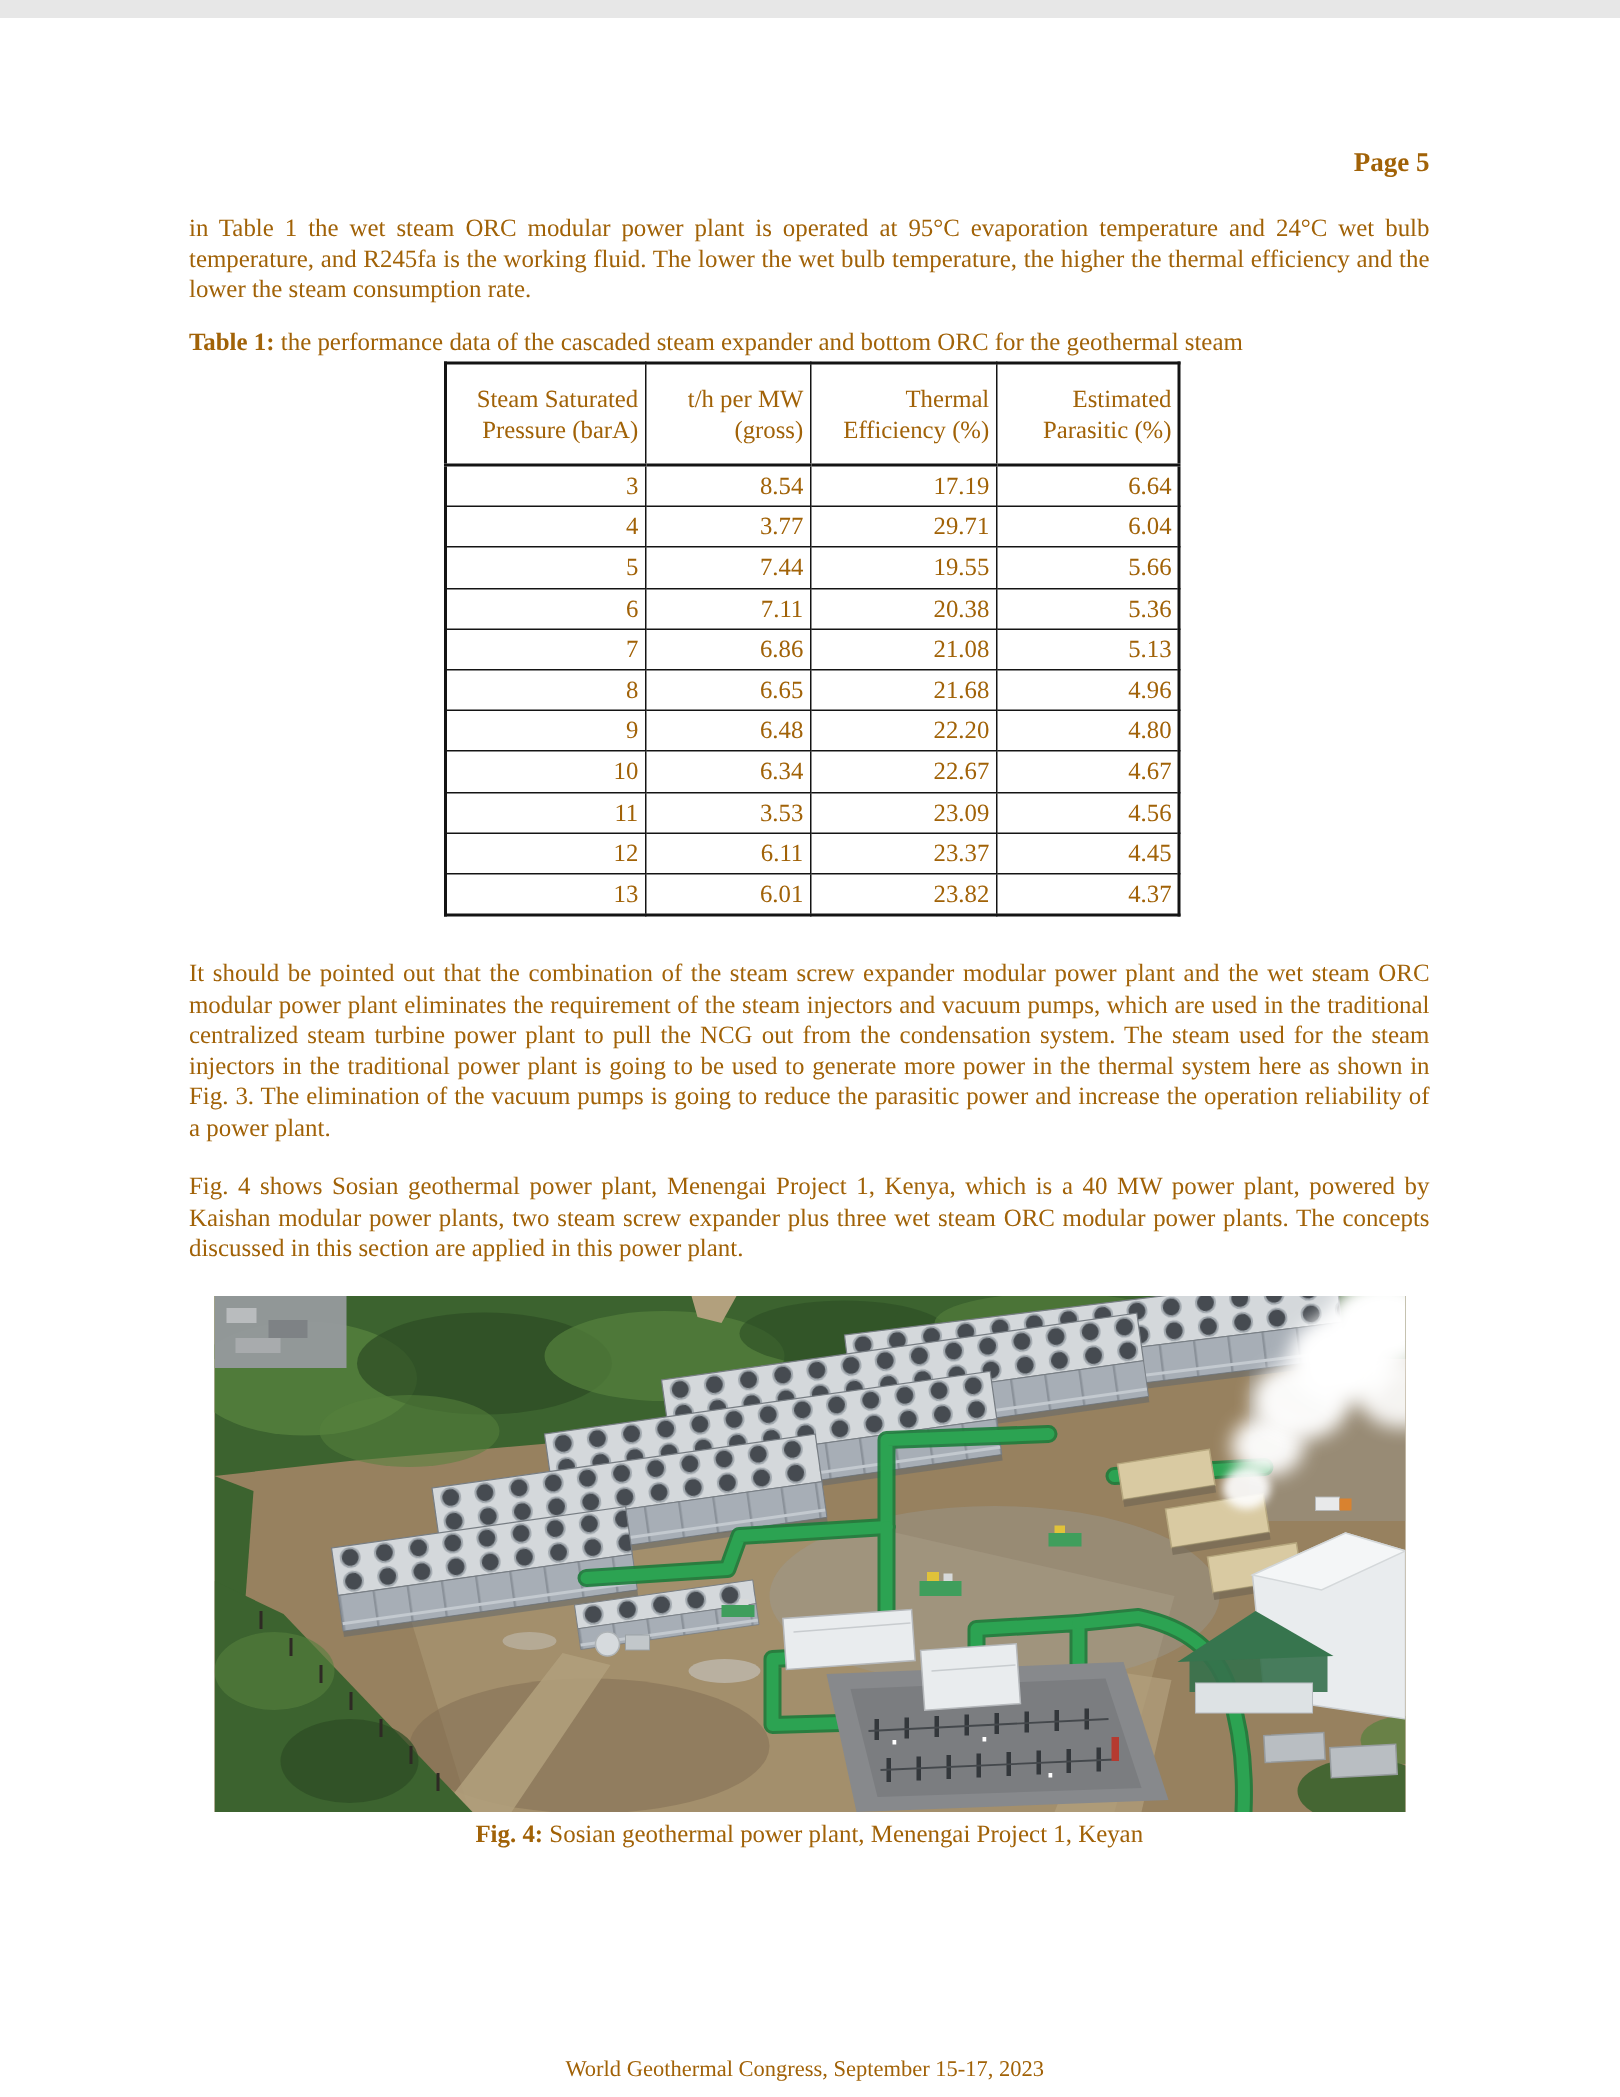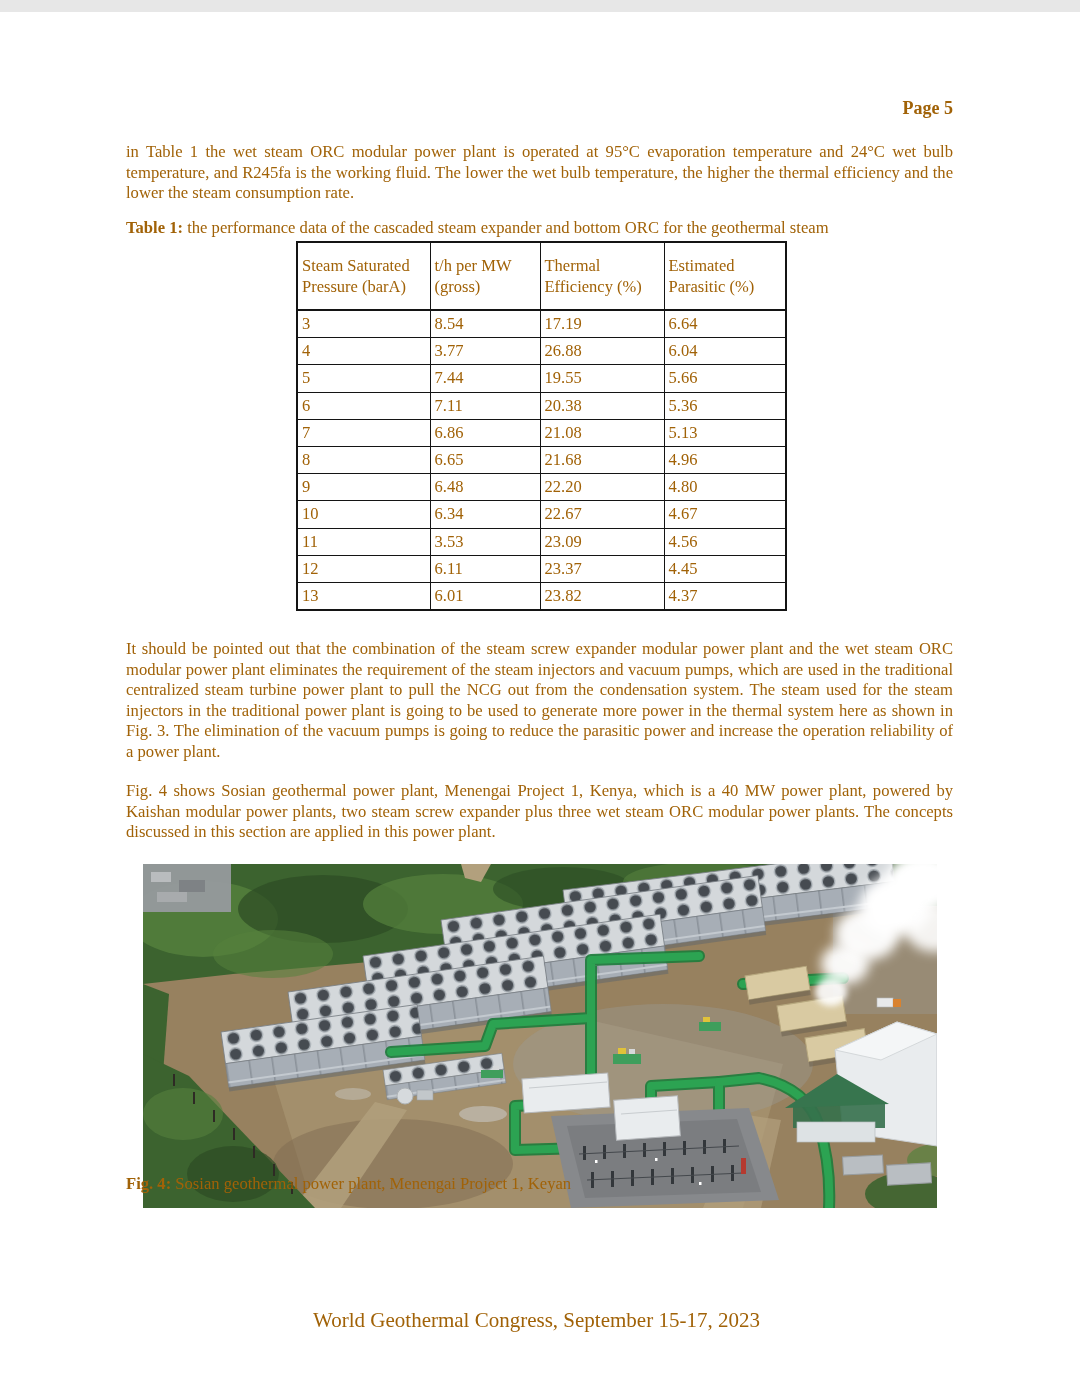--- a/index.html
+++ b/index.html
@@ -30,41 +30,41 @@
   .tcap .b,.fcap .b{font-weight:bold;}
   table.data{
     position:absolute;left:296px;top:229px;
     border-collapse:collapse;
     border:2.5px solid #141414;
     font-size:16.5px;
     table-layout:fixed;
   }
   table.data th,table.data td{
     border:1.5px solid #141414;
-    text-align:left;vertical-align:middle;
+    text-align:right;vertical-align:middle;
     padding:1px 4px;
   }
   table.data thead th{
     font-weight:normal;height:64px;line-height:21px;
     border-bottom:2px solid #141414;
   }
   table.data td{height:24.2px;}
   col.c1{width:133px;}col.c2{width:110px;}col.c3{width:124px;}col.c4{width:122px;}
   .photo{
     position:absolute;left:143px;top:852px;width:794px;height:344px;
     overflow:hidden;background:#97815f;
   }
   .photo svg{display:block;}
   .fcap{
-    position:absolute;left:126px;top:1162px;width:827px;
-    text-align:left;font-size:16.6px;
+    position:absolute;left:126px;top:1201px;width:827px;
+    text-align:center;font-size:16.6px;
   }
   .footer{
-    position:absolute;left:0;top:1296px;width:1073px;
-    text-align:center;font-size:21px;
+    position:absolute;left:0;top:1360px;width:1073px;
+    text-align:center;font-size:15px;
   }
 </style>
 </head>
 <body>
 
 <div class="page">
 
   <div class="pageno">Page 5</div>
 
   <p class="body p1">in Table 1 the wet steam ORC modular power plant is operated at 95°C evaporation temperature and 24°C wet bulb temperature, and R245fa is the working fluid. The lower the wet bulb temperature, the higher the thermal efficiency and the lower the steam consumption rate.</p>
@@ -89,21 +89,21 @@
     <tbody>
         <tr>
           <td>3</td>
           <td>8.54</td>
           <td>17.19</td>
           <td>6.64</td>
         </tr>
         <tr>
           <td>4</td>
           <td>3.77</td>
-          <td>26.88</td>
+          <td>29.71</td>
           <td>6.04</td>
         </tr>
         <tr>
           <td>5</td>
           <td>7.44</td>
           <td>19.55</td>
           <td>5.66</td>
         </tr>
         <tr>
           <td>6</td>

